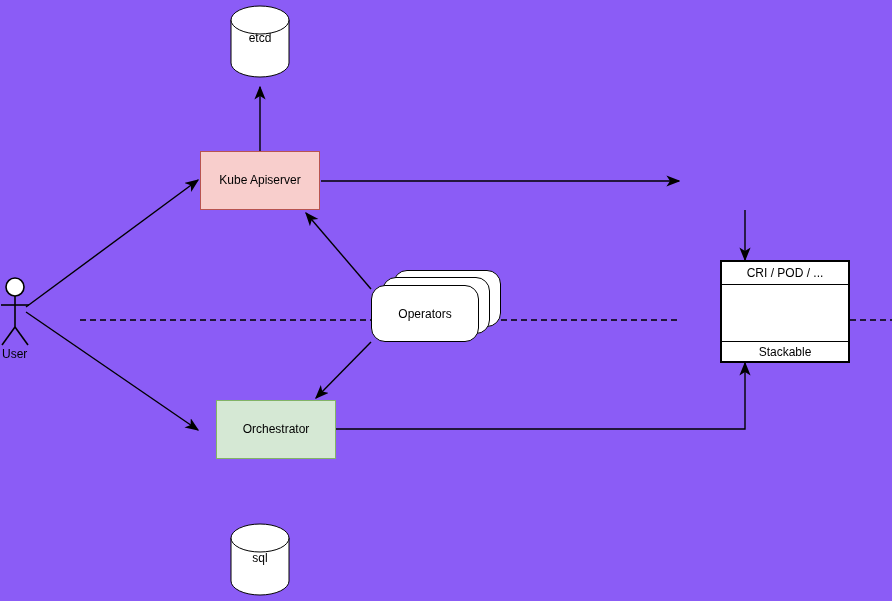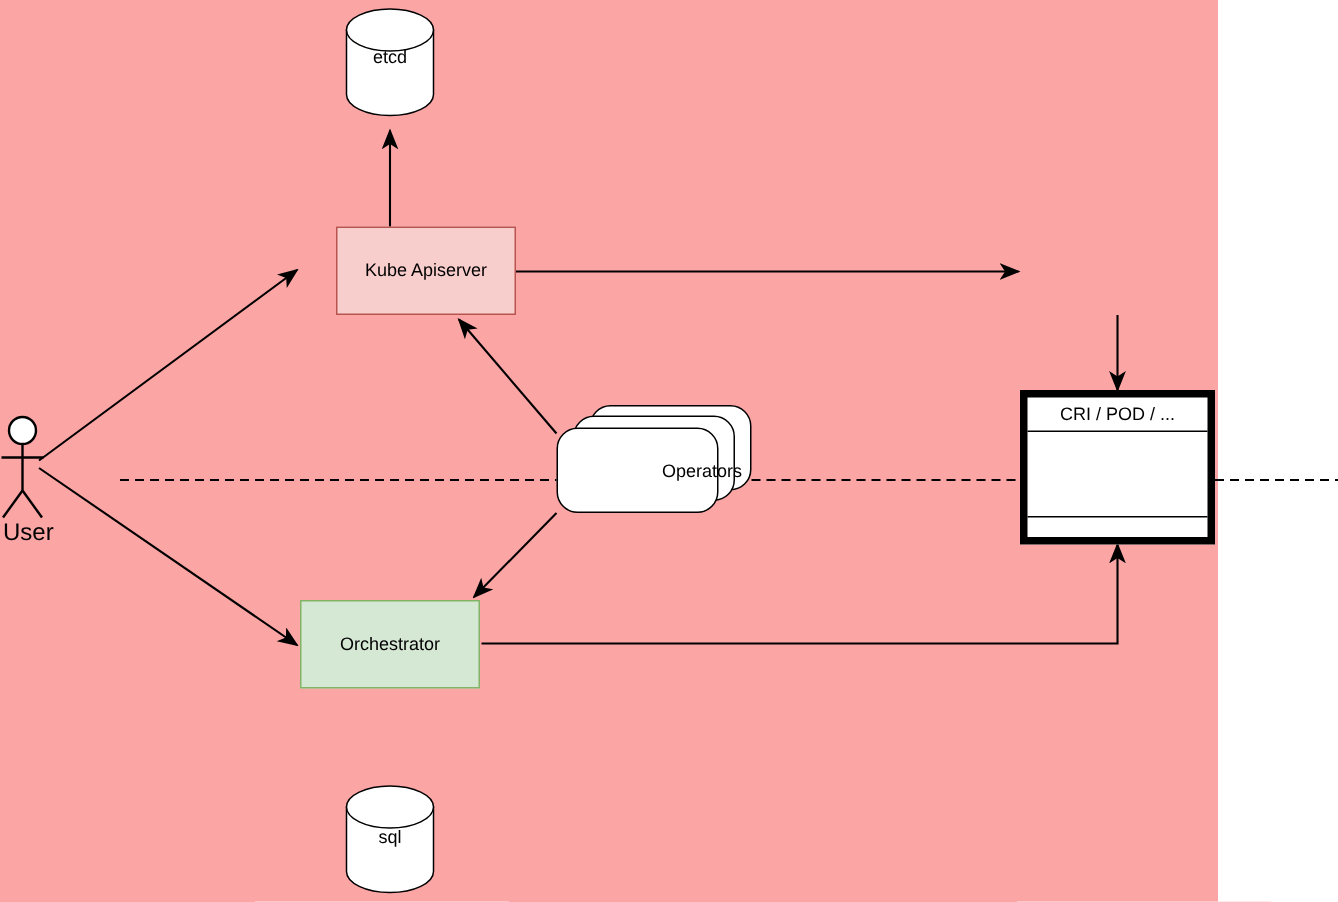--- a/index.html
+++ b/index.html
@@ -8,23 +8,23 @@
     background: #ffffff;
   }
   body {
     width: 892px;
     height: 601px;
     font-family: "Liberation Sans", sans-serif;
     overflow: hidden;
   }
   #canvas {
     position: relative;
-    width: 812px;
+    width: 892px;
     height: 601px;
-    background: #fca5a5;
+    background: #8b5cf6;
   }
   #edges {
     position: absolute;
     left: 0;
     top: 0;
     width: 892px;
     height: 601px;
     pointer-events: none;
   }
   .node {
@@ -34,31 +34,32 @@
     align-items: center;
     justify-content: center;
     font-size: 12px;
     color: #000000;
     text-align: center;
     line-height: 1.2;
   }
   .box {
     border: 1px solid #b85450;
     background: #f8cecc;
-    margin-left: 24px;
   }
   .box-green {
     border: 1px solid #82b366;
     background: #d5e8d4;
+    margin-left: 16px;
   }
   .agents-group {
     position: absolute;
     box-sizing: border-box;
-    border: 5px solid #000000;
+    border: 2px solid #000000;
     background: #ffffff;
+    margin-left: 40px;
   }
   .agents-sep {
     position: absolute;
     left: 0;
     right: 0;
     height: 0;
     border-top: 1px solid #000000;
   }
   .agents-cell {
     position: absolute;
@@ -77,33 +78,32 @@
     background: #ffffff;
     border-radius: 14px;
   }
   .stack-label {
     position: absolute;
     display: flex;
     align-items: center;
     justify-content: center;
     font-size: 12px;
     color: #000000;
-    padding-left: 43px;
   }
   .cyl-label {
     position: absolute;
     display: flex;
     align-items: center;
     justify-content: center;
     font-size: 12px;
     color: #000000;
   }
   .actor-label {
     position: absolute;
-    font-size: 16px;
+    font-size: 12px;
     color: #000000;
     white-space: nowrap;
   }
 </style>
 </head>
 <body>
 
 <div id="canvas">
 
   <svg id="edges" viewBox="0 0 892 601" width="892" height="601" xmlns="http://www.w3.org/2000/svg">
@@ -171,15 +171,16 @@
     <div class="stack-layer" style="left:22px; top:0px; width:108px; height:57px;"></div>
     <div class="stack-layer" style="left:11px; top:7px; width:108px; height:57px;"></div>
     <div class="stack-layer" style="left:0px; top:15px; width:108px; height:57px;"></div>
     <div class="stack-label" style="left:0px; top:15px; width:108px; height:57px;">Operators</div>
   </div>
 
   <div class="agents-group" style="left:680px; top:260px; width:130px; height:103px;">
     <div class="agents-cell" style="top:0px; height:22px;">CRI / POD / ...</div>
     <div class="agents-sep" style="top:22px;"></div>
     <div class="agents-sep" style="top:79px;"></div>
+    <div class="agents-cell" style="top:79px; height:22px;">Stackable</div>
   </div>
 
 </div>
 
 </body></html>

